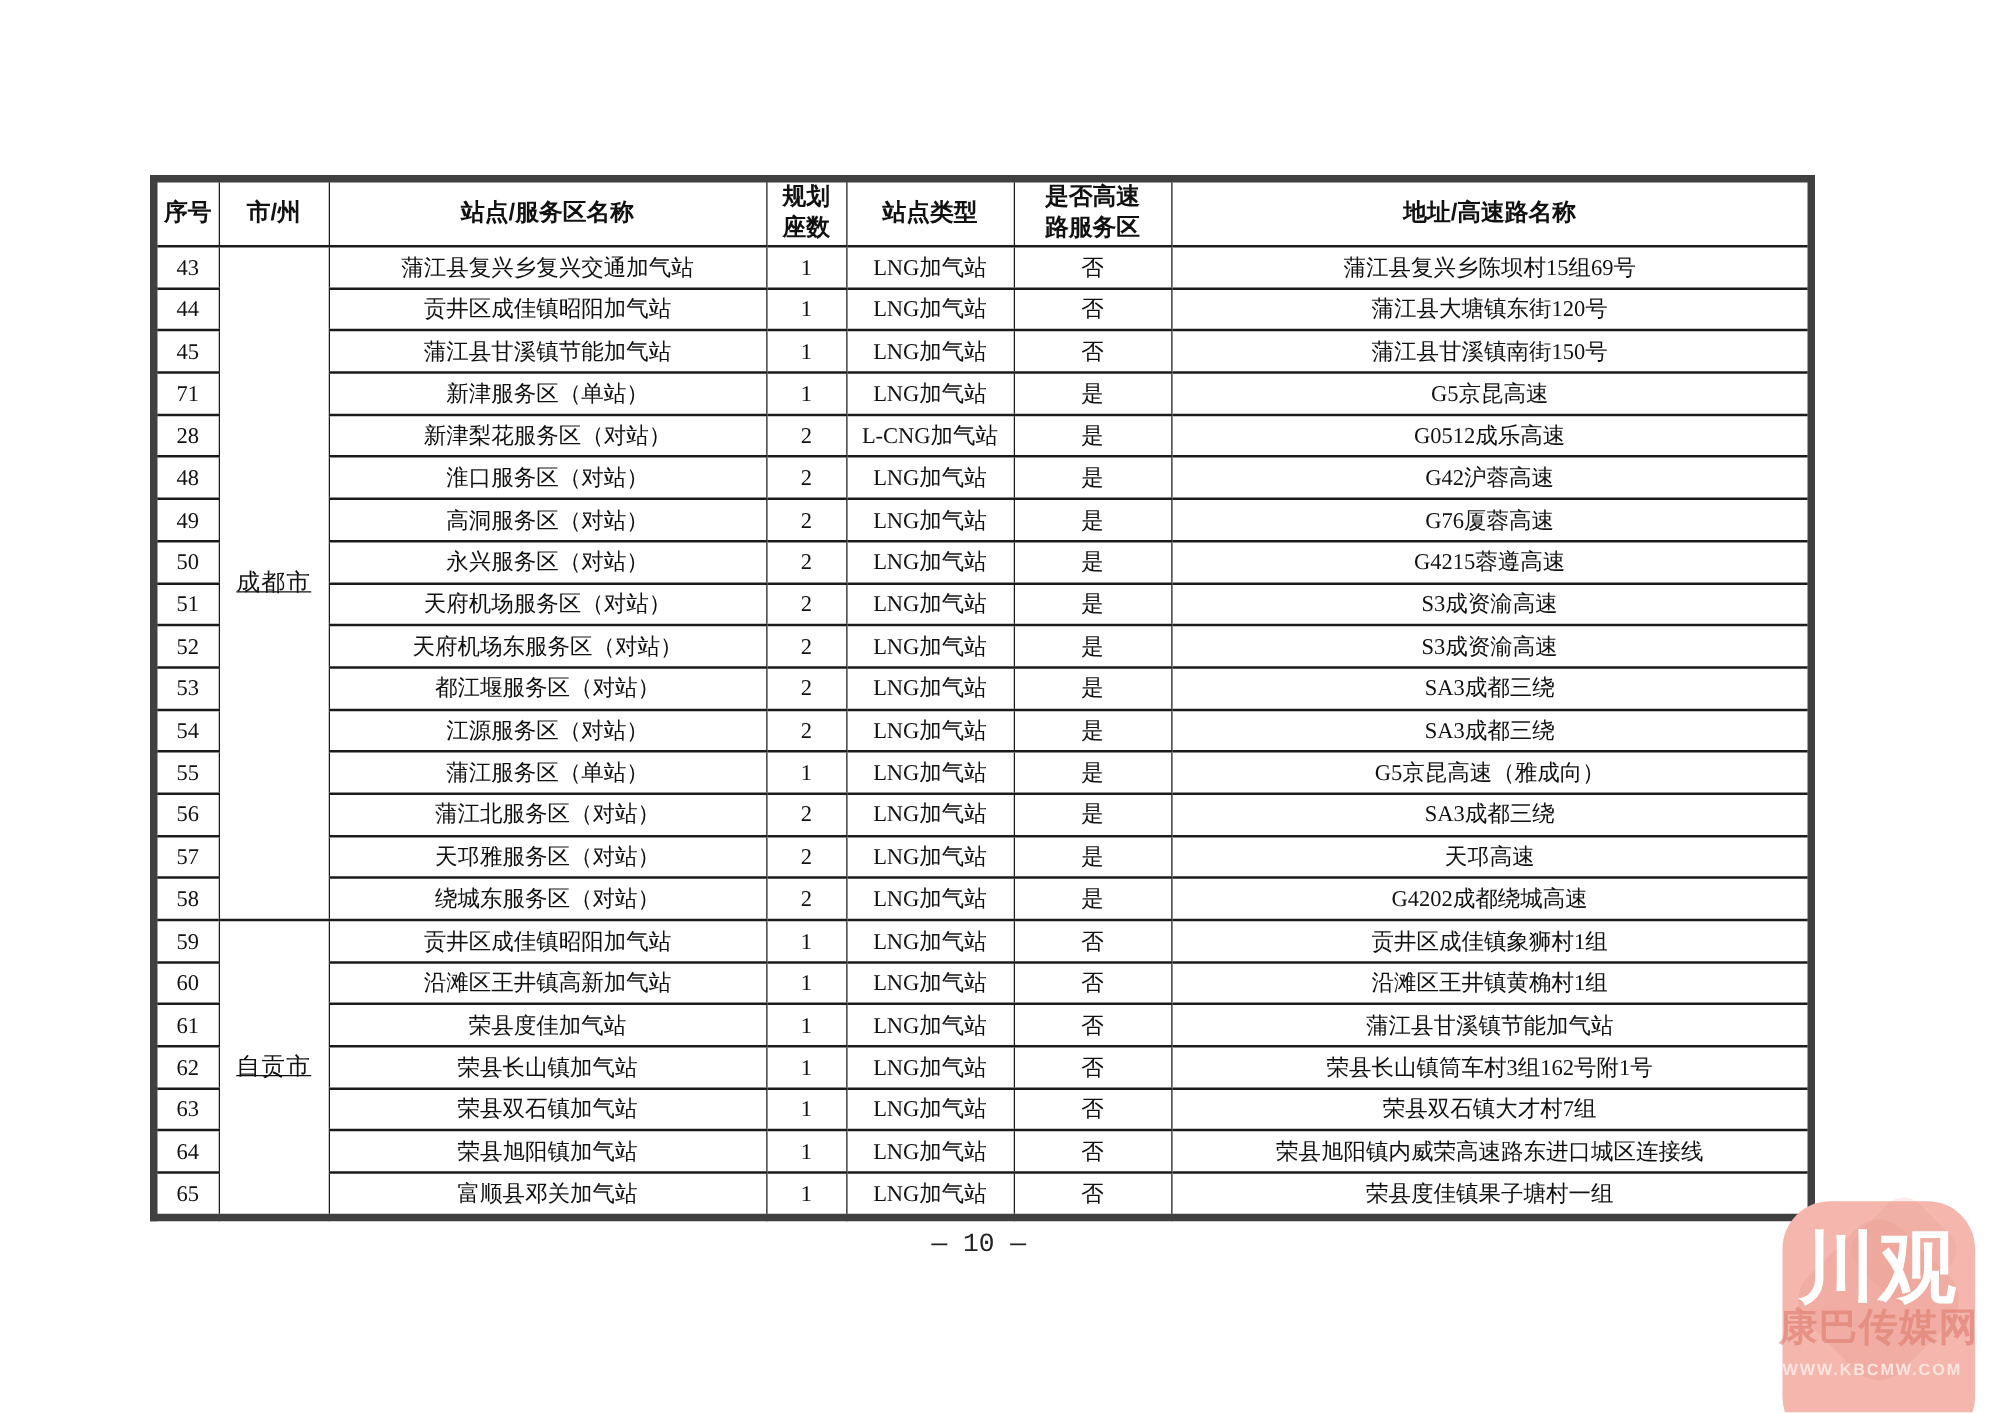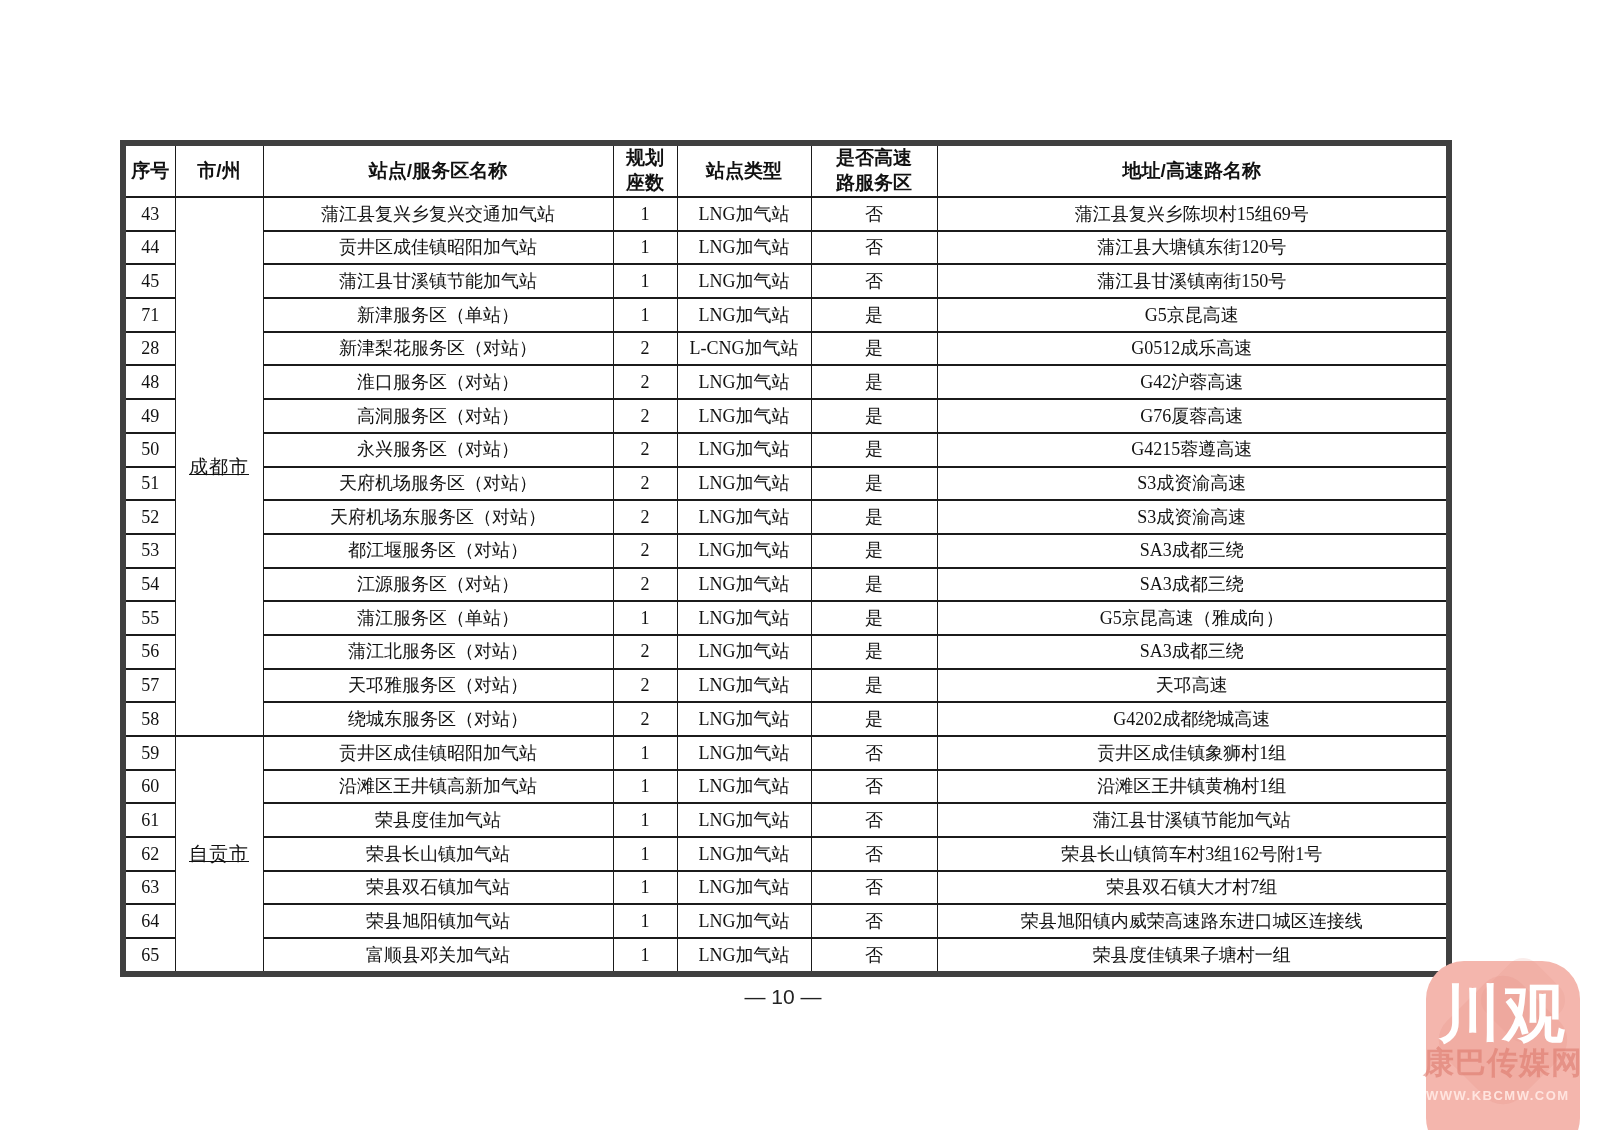--- a/index.html
+++ b/index.html
@@ -50,21 +50,21 @@
     text-decoration: underline;
   }
   .page-footer {
     position: absolute;
     left: 120px;
     top: 985px;
     width: 1326px;
     text-align: center;
     font-size: 21px;
     color: #222222;
-    font-family: Liberation Sans, sans-serif;
+    font-family: Liberation Mono, monospace;
   }
   .watermark {
     position: absolute;
     left: 1426px;
     top: 961px;
     width: 154px;
     height: 195px;
     background: #f4b6ad;
     border-radius: 38px;
     z-index: 5;

